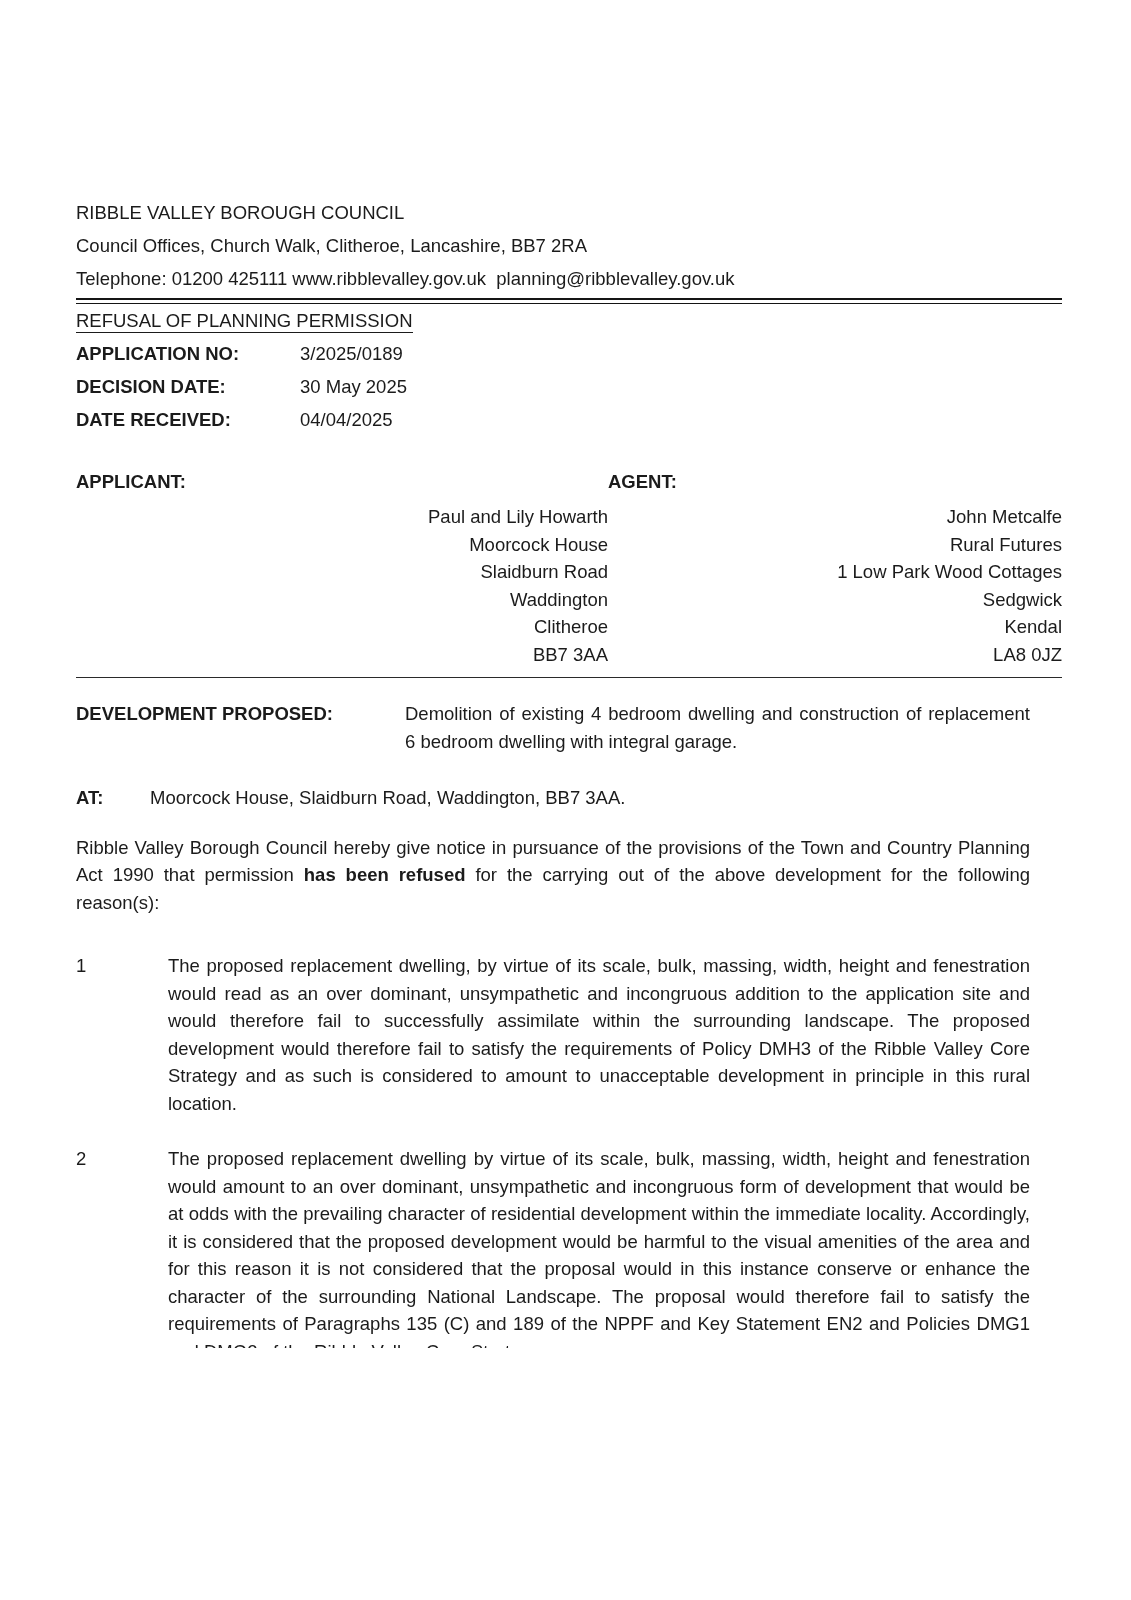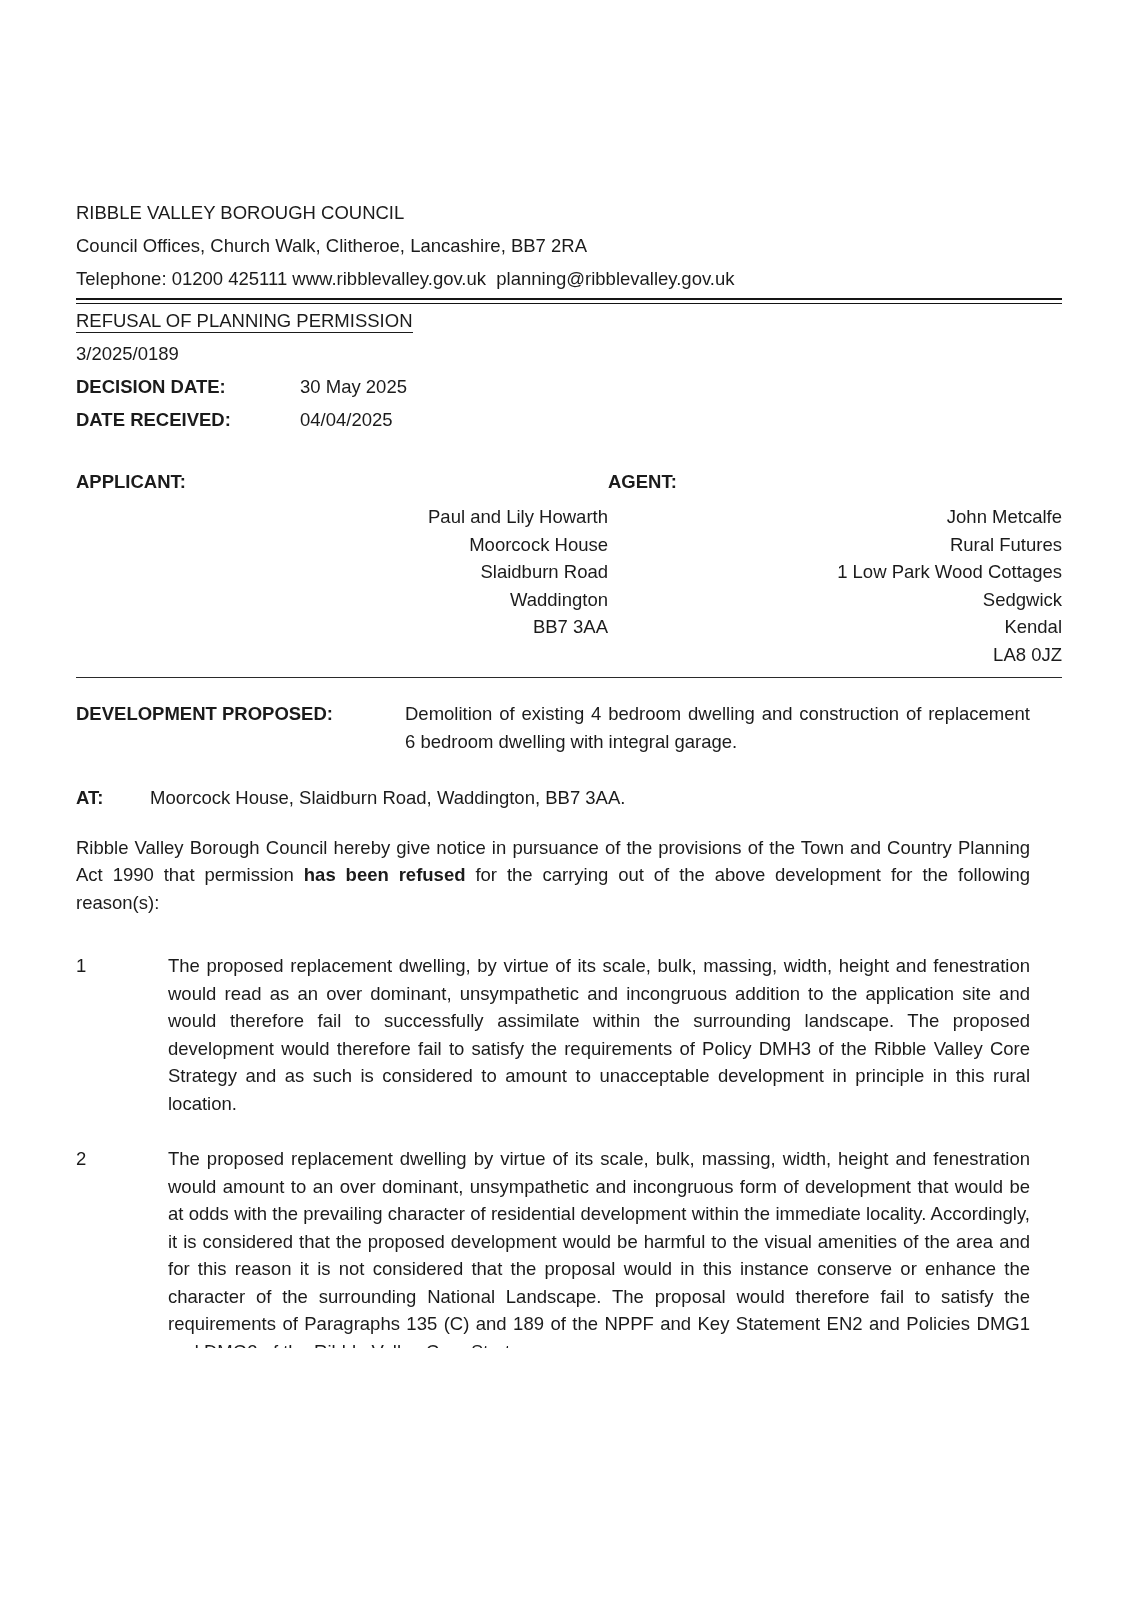--- a/index.html
+++ b/index.html
@@ -65,39 +65,41 @@
     <div class="hline">Council Offices, Church Walk, Clitheroe, Lancashire, BB7 2RA</div>
     <div class="hline">Telephone: 01200 425111 www.ribblevalley.gov.uk  planning@ribblevalley.gov.uk</div>
   </div>
 
   <div class="rule-double"></div>
 
   <div class="decision-line"><span class="underlined">REFUSAL OF PLANNING PERMISSION</span></div>
 
   <div class="details">
     <div class="details-row">
+      <div class="details-label">APPLICATION NO:</div>
       <div class="details-value">3/2025/0189</div>
     </div>
     <div class="details-row">
       <div class="details-label">DECISION DATE:</div>
       <div class="details-value">30 May 2025</div>
     </div>
     <div class="details-row">
       <div class="details-label">DATE RECEIVED:</div>
       <div class="details-value">04/04/2025</div>
     </div>
   </div>
 
   <div class="parties">
     <div class="party-left">
       <div class="party-label">APPLICANT:</div>
       <div class="party-line">Paul and Lily Howarth</div>
       <div class="party-line">Moorcock House</div>
       <div class="party-line">Slaidburn Road</div>
       <div class="party-line">Waddington</div>
+      <div class="party-line">Clitheroe</div>
       <div class="party-line">BB7 3AA</div>
     </div>
     <div class="party-right">
       <div class="party-label">AGENT:</div>
       <div class="party-line">John Metcalfe</div>
       <div class="party-line">Rural Futures</div>
       <div class="party-line">1 Low Park Wood Cottages</div>
       <div class="party-line">Sedgwick</div>
       <div class="party-line">Kendal</div>
       <div class="party-line">LA8 0JZ</div>

